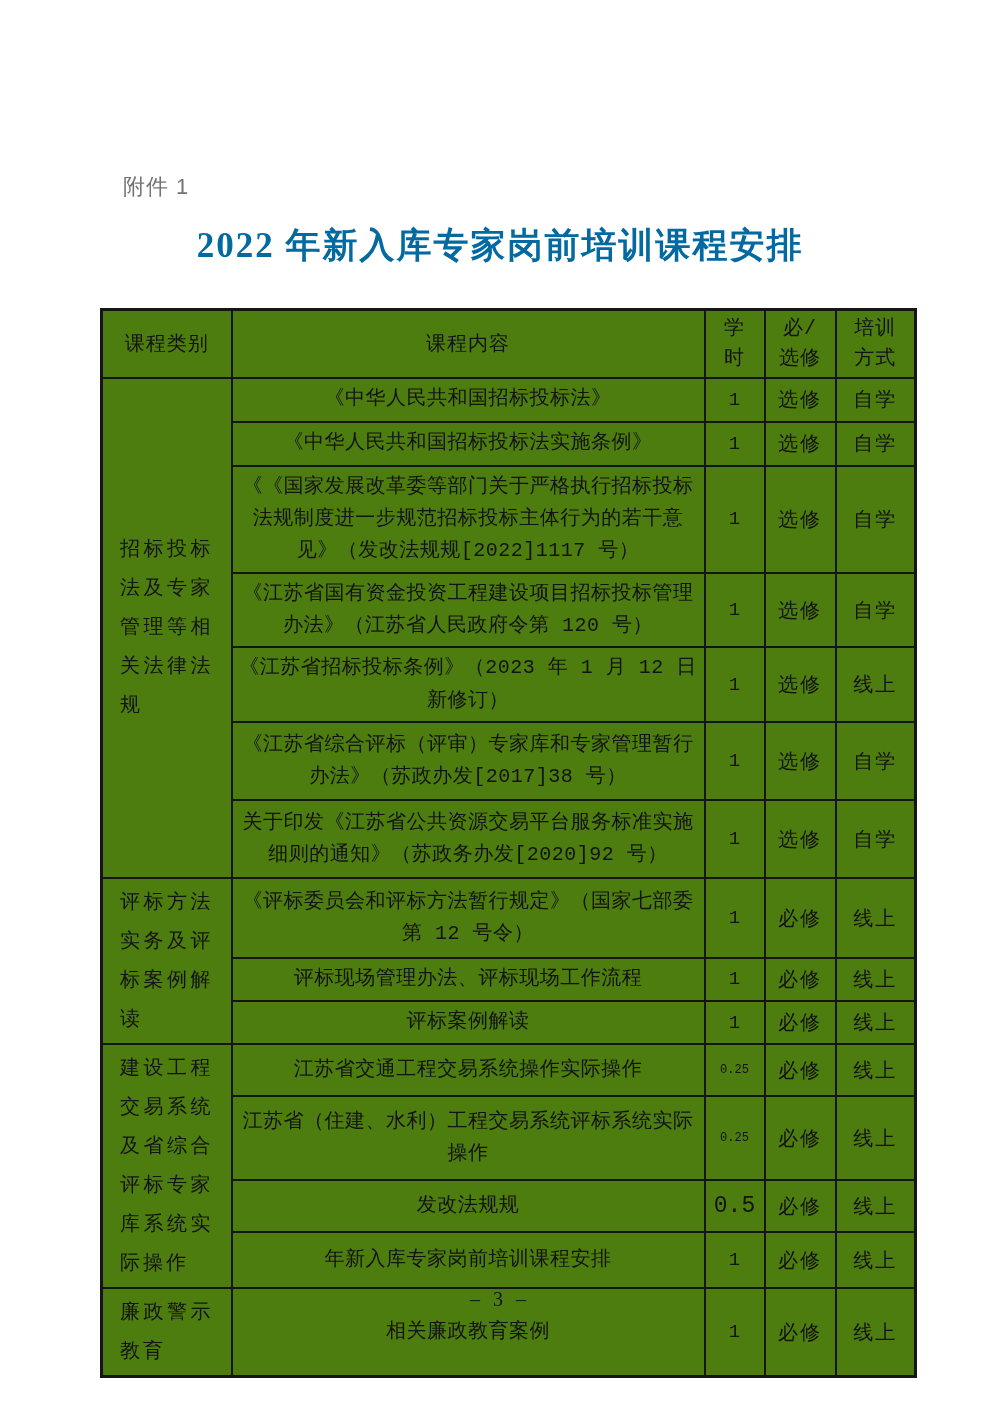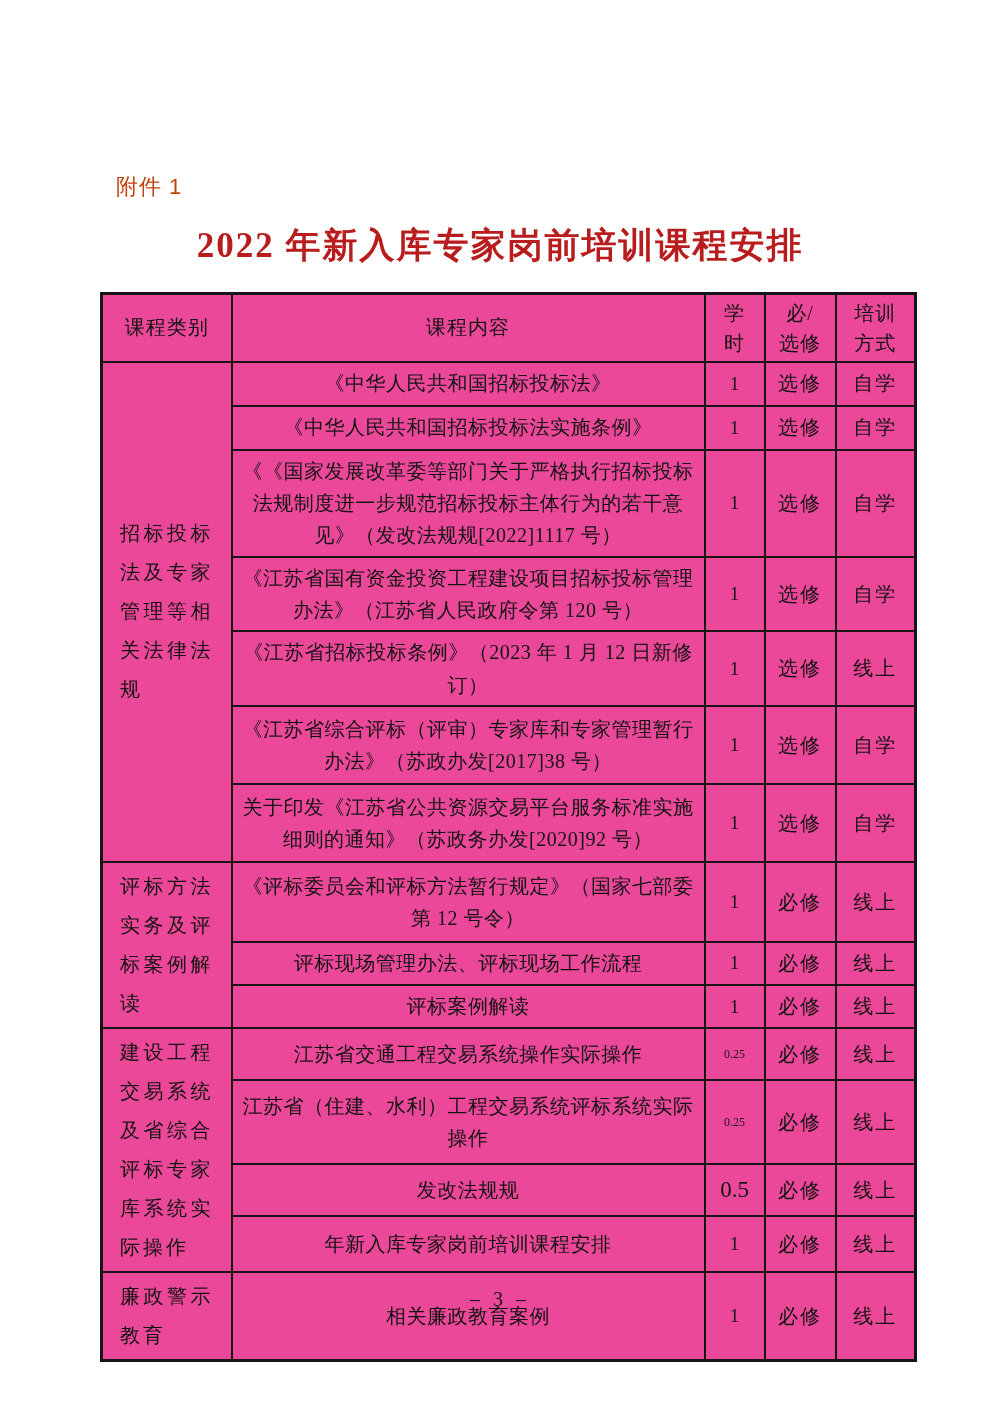--- a/index.html
+++ b/index.html
@@ -5,36 +5,37 @@
   html,body{margin:0;padding:0;}
   body{
     width:1000px;height:1414px;
     background:#ffffff;
     color:#111;
     font-family:"Liberation Serif","DejaVu Serif",serif;
     position:relative;
   }
   .page{position:relative;width:1000px;height:1414px;overflow:hidden;}
   .attachment{
-    position:absolute;left:116px;top:172px;
+    position:absolute;left:123px;top:172px;
     font-family:"Liberation Sans","DejaVu Sans",sans-serif;
-    font-size:22px;color:#c2410c;letter-spacing:1px;
+    font-size:22px;color:#737373;letter-spacing:1px;
   }
   .title{
     position:absolute;left:0;top:222px;width:1000px;margin:0;
     text-align:center;
-    font-size:35px;font-weight:bold;letter-spacing:2px;color:#b91c1c;
+    font-size:35px;font-weight:bold;letter-spacing:2px;color:#0369a1;
     font-family:"Liberation Serif","DejaVu Serif",serif;
   }
   table.course{
-    position:absolute;left:100px;top:292px;
+    position:absolute;left:100px;top:308px;
     width:814px;table-layout:fixed;
     border-collapse:collapse;
     border:3px solid #151515;
-    background:#ec4899;
+    background:#4d7c0f;
+    font-family:Liberation Mono, monospace;
   }
   td,th{
     border:2px solid #151515;
     vertical-align:middle;
     text-align:center;
     font-weight:normal;
     font-size:20px;
     color:#131313;
     padding:2px 6px;
     overflow:hidden;

